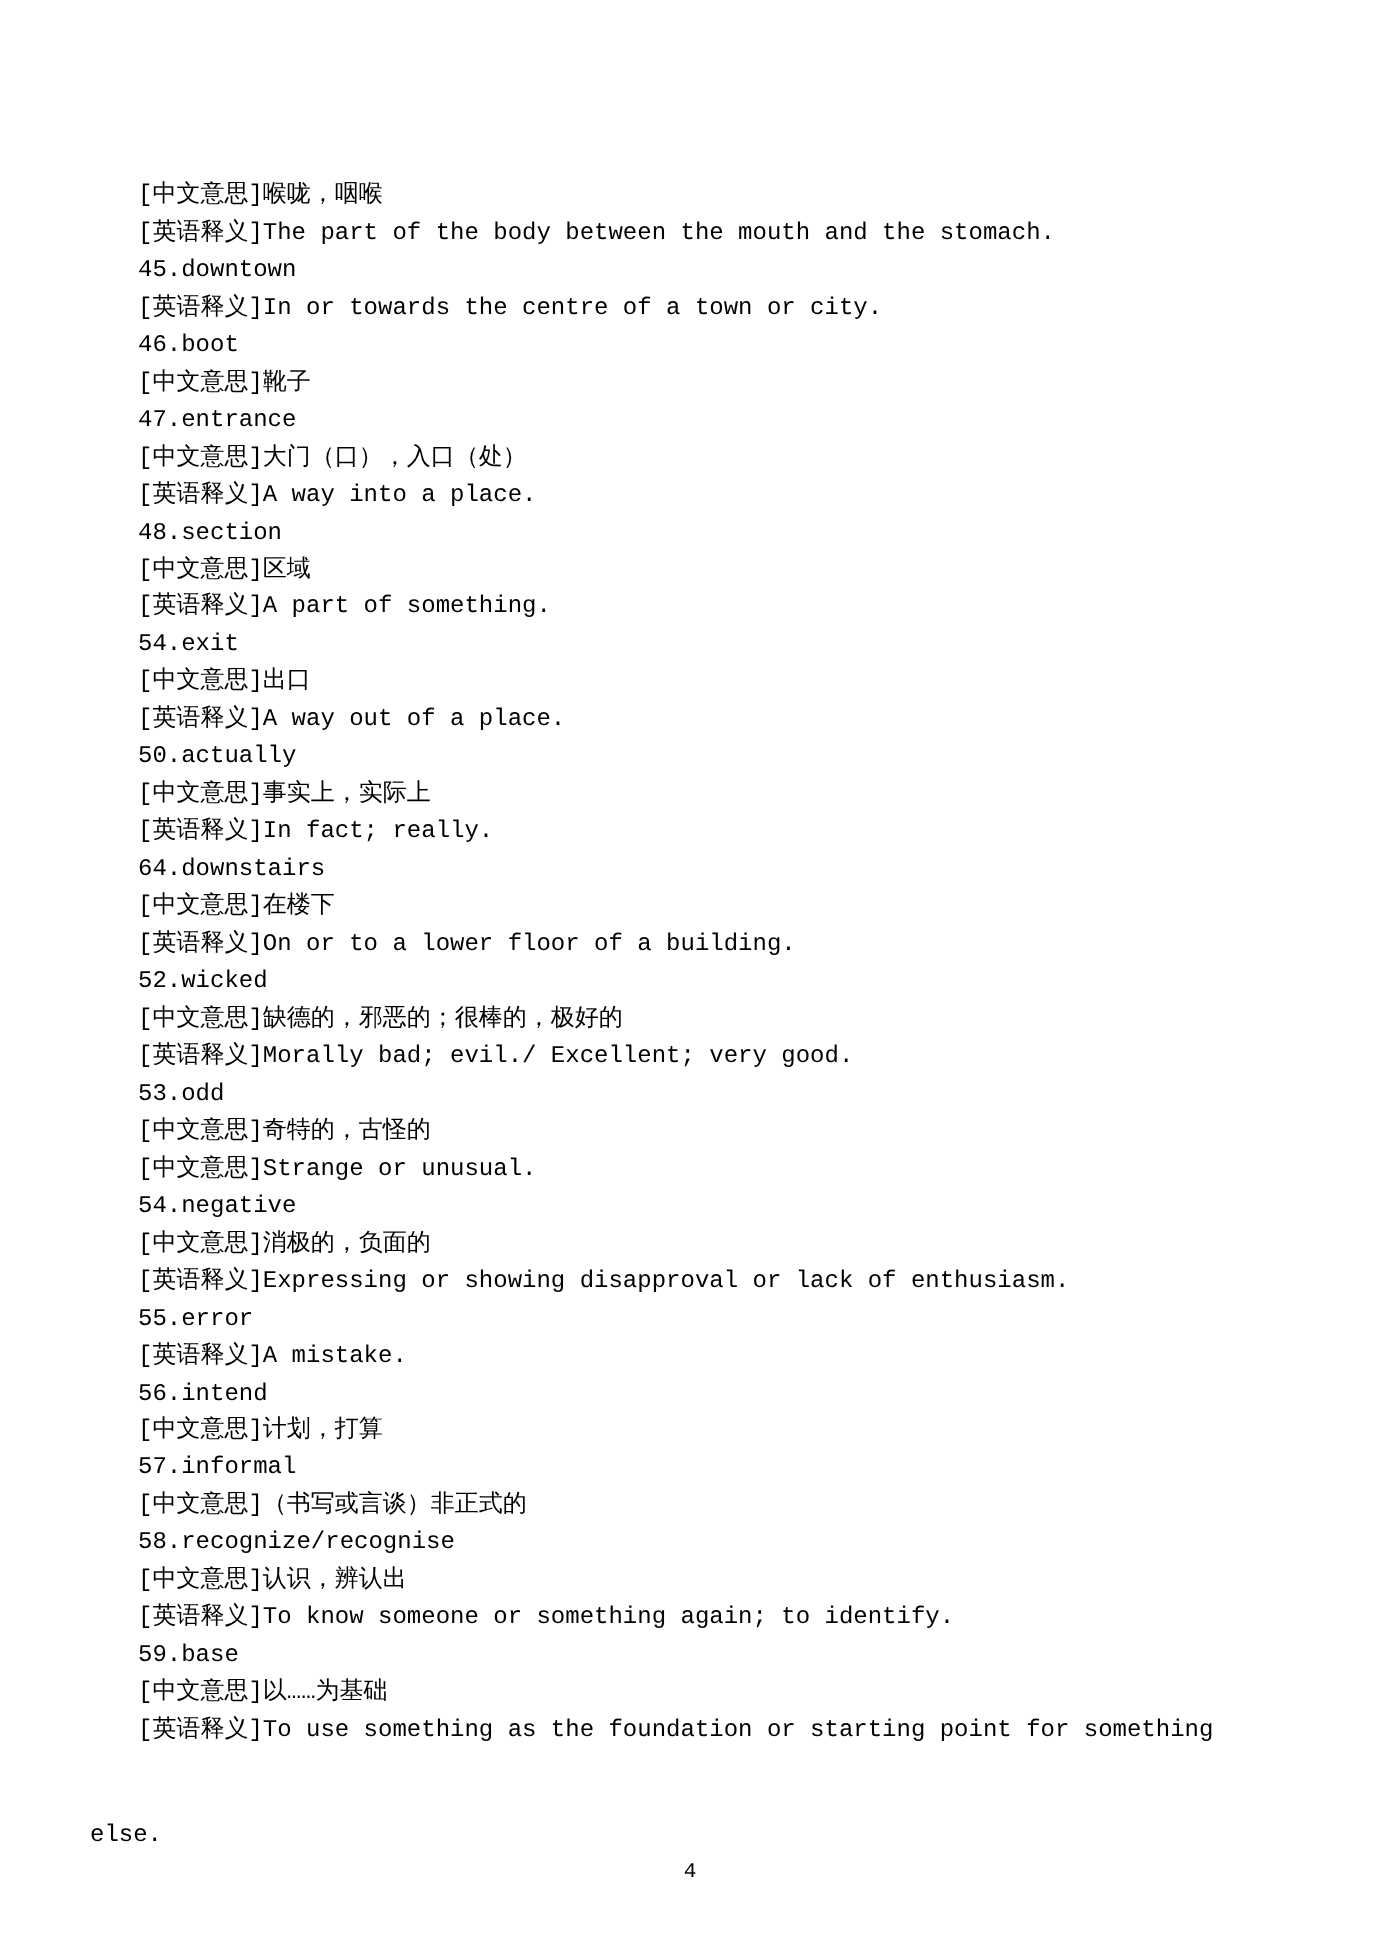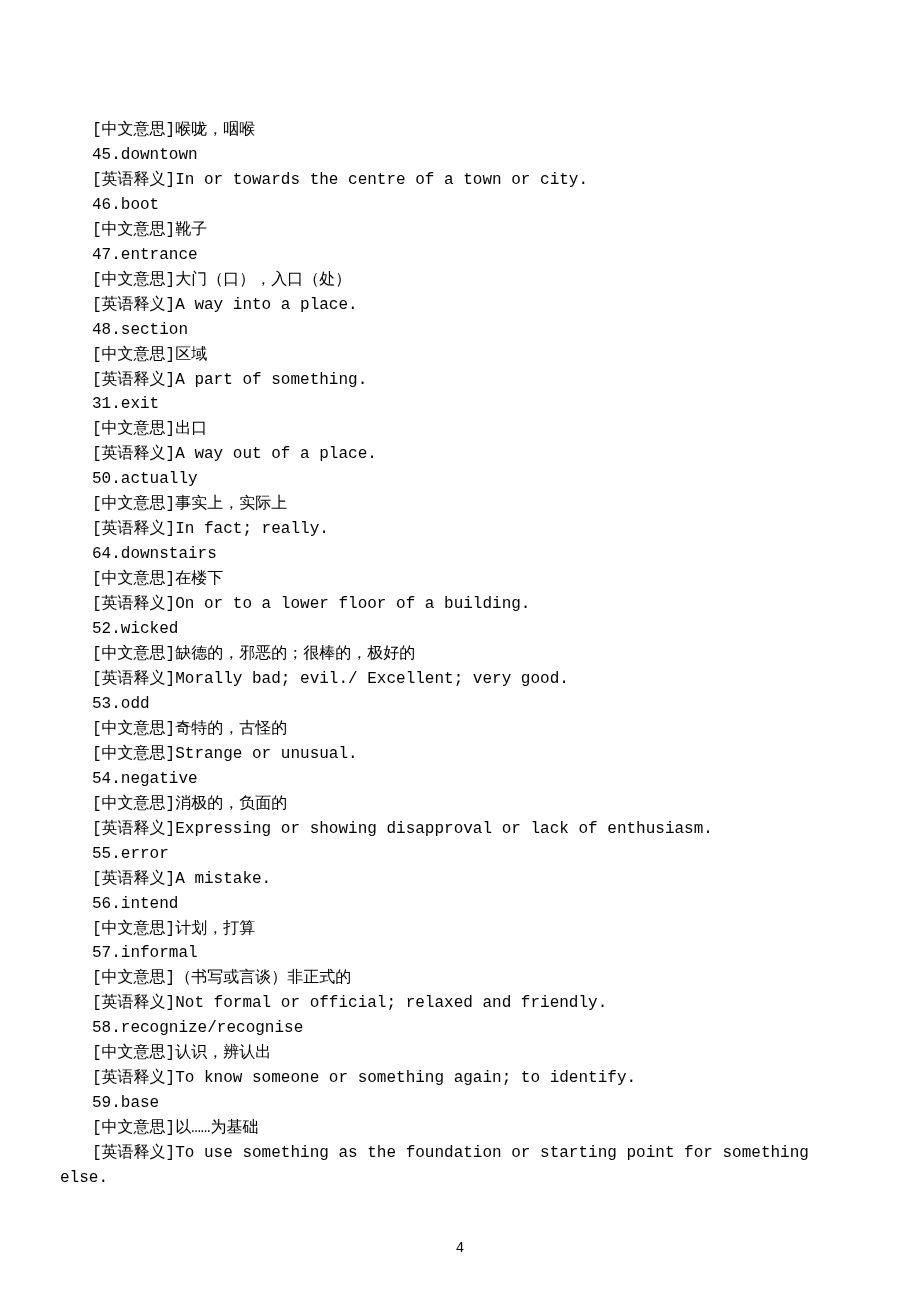--- a/index.html
+++ b/index.html
@@ -16,47 +16,49 @@
   .page {
     padding: 118px 60px 0 60px;
   }
   .line {
     white-space: pre;
     text-indent: 32px;
   }
   .line-noindent {
     white-space: pre;
     text-indent: 0;
+    margin-top: 45px;
   }
   .pagenum {
     position: absolute;
     bottom: 42px;
     left: 0;
     width: 100%;
     text-align: center;
     font-size: 14px;
     font-family: "Courier New", monospace;
   }
 </style>
 </head>
 <body>
 
 <div class="page" id="page-root">
     <div class="line">[中文意思]喉咙，咽喉</div>
+    <div class="line">[英语释义]The part of the body between the mouth and the stomach.</div>
     <div class="line">45.downtown</div>
     <div class="line">[英语释义]In or towards the centre of a town or city.</div>
     <div class="line">46.boot</div>
     <div class="line">[中文意思]靴子</div>
     <div class="line">47.entrance</div>
     <div class="line">[中文意思]大门（口），入口（处）</div>
     <div class="line">[英语释义]A way into a place.</div>
     <div class="line">48.section</div>
     <div class="line">[中文意思]区域</div>
     <div class="line">[英语释义]A part of something.</div>
-    <div class="line">31.exit</div>
+    <div class="line">54.exit</div>
     <div class="line">[中文意思]出口</div>
     <div class="line">[英语释义]A way out of a place.</div>
     <div class="line">50.actually</div>
     <div class="line">[中文意思]事实上，实际上</div>
     <div class="line">[英语释义]In fact; really.</div>
     <div class="line">64.downstairs</div>
     <div class="line">[中文意思]在楼下</div>
     <div class="line">[英语释义]On or to a lower floor of a building.</div>
     <div class="line">52.wicked</div>
     <div class="line">[中文意思]缺德的，邪恶的；很棒的，极好的</div>
@@ -66,21 +68,20 @@
     <div class="line">[中文意思]Strange or unusual.</div>
     <div class="line">54.negative</div>
     <div class="line">[中文意思]消极的，负面的</div>
     <div class="line">[英语释义]Expressing or showing disapproval or lack of enthusiasm.</div>
     <div class="line">55.error</div>
     <div class="line">[英语释义]A mistake.</div>
     <div class="line">56.intend</div>
     <div class="line">[中文意思]计划，打算</div>
     <div class="line">57.informal</div>
     <div class="line">[中文意思]（书写或言谈）非正式的</div>
-    <div class="line">[英语释义]Not formal or official; relaxed and friendly.</div>
     <div class="line">58.recognize/recognise</div>
     <div class="line">[中文意思]认识，辨认出</div>
     <div class="line">[英语释义]To know someone or something again; to identify.</div>
     <div class="line">59.base</div>
     <div class="line">[中文意思]以……为基础</div>
     <div class="line">[英语释义]To use something as the foundation or starting point for something </div>
     <div class="line-noindent">else.</div>
   </div>
 
 <div class="pagenum">4</div>

